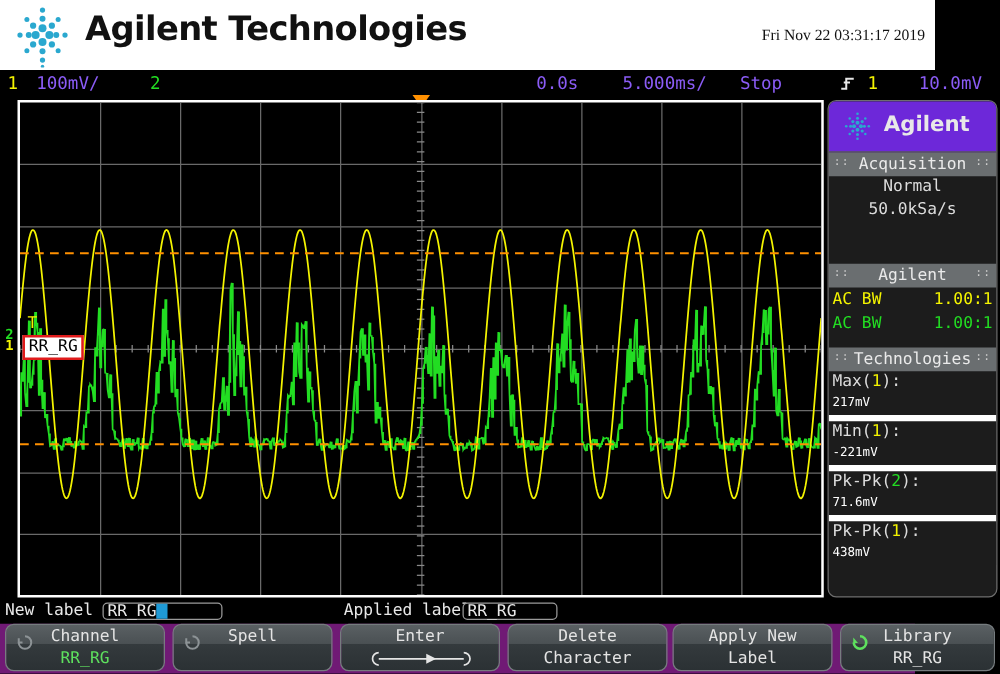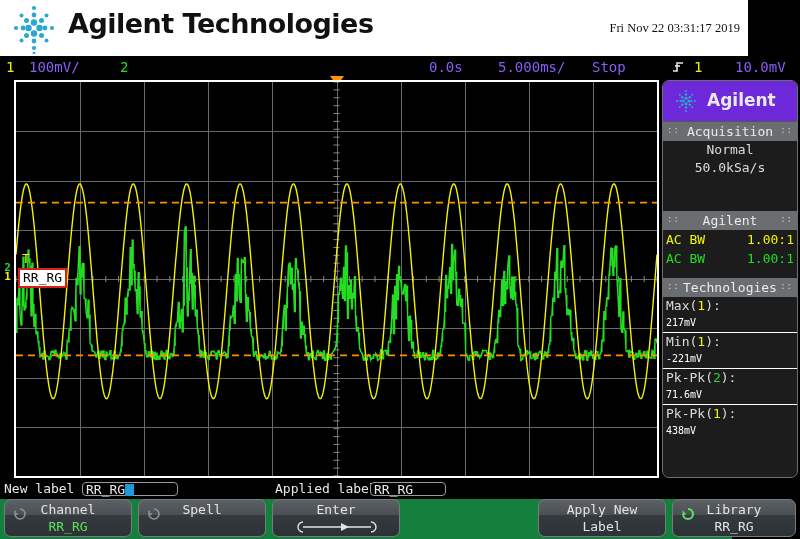--- a/index.html
+++ b/index.html
@@ -58,39 +58,39 @@
   .sect-hdr{height:19px;background:#6a6e70;color:#eaeaea;font-size:13px;line-height:19px;
             text-align:center;position:relative;}
   .sect-hdr .dots{position:absolute;top:4px;color:#cfcfcf;font-size:9px;line-height:9px;letter-spacing:1px;}
   .sect-hdr .dots.l{left:4px;}
   .sect-hdr .dots.r{right:4px;}
   .sect-body{background:#1c1c1c;color:#dcdcdc;font-size:13px;}
   .ctr{text-align:center;line-height:18px;}
   .chrow{display:flex;justify-content:space-between;padding:0 3px;line-height:19px;font-size:13px;}
   .chrow.c1{color:#f4f400;}
   .chrow.c2{color:#22dd22;}
-  .mrow{border-top:1px solid #ffffff;padding:0 3px 1px 3px;}
+  .mrow{border-top:5px solid #ffffff;padding:0 3px 1px 3px;}
   .mrow:first-child{border-top:none;}
   .mlabel{color:#dcdcdc;font-size:13px;line-height:17px;}
   .mlabel .n1{color:#f4f400;}
   .mlabel .n2{color:#22dd22;}
   .mval{color:#ffffff;font-size:10px;line-height:17px;}
   .gap{height:10px;}
   .spacer{height:34px;}
 
   
   .entryrow{position:absolute;left:0;top:480px;width:800px;height:18px;background:#000;}
   .entry-lbl{position:absolute;color:#e8e8e8;font-size:13px;line-height:18px;}
   .entry-box{position:absolute;top:2px;height:14px;border:1px solid #9a9a9a;border-radius:4px;
              background:#000;color:#e8e8e8;font-size:13px;line-height:14px;padding:0 3px;
              white-space:pre;box-sizing:border-box;}
   .caret{display:inline-block;width:9px;height:12px;background:#1f9ad6;vertical-align:-2px;}
 
   
-  .keys{position:absolute;left:0;top:499px;width:732px;height:40px;background:#15803d;}
+  .keys{position:absolute;left:0;top:499px;width:732px;height:40px;background:#701a75;}
   .key{position:absolute;top:0;height:38px;border-radius:7px;
        background:linear-gradient(180deg,#5a6063 0%,#4a5053 42%,#343a3d 43%,#2b3134 100%);
        border:1px solid #767c7f;box-sizing:border-box;}
   .key .k1{position:absolute;left:0;right:0;top:2px;text-align:center;color:#e4e4e4;font-size:13px;line-height:16px;}
   .key .k2{position:absolute;left:0;right:0;top:19px;text-align:center;font-size:13px;line-height:16px;color:#e4e4e4;}
   .key .k2.green{color:#5ee05e;}
   .key .rot{position:absolute;left:7px;top:6px;width:16px;height:16px;}
   .key .arrowbar{position:absolute;left:24px;right:24px;top:21px;height:12px;}
 </style>
 </head>
@@ -398,20 +398,24 @@
 
     <div class="key" style="left:138px;width:128px;">
       <svg class="rot" viewBox="0 0 16 16">
         <path d="M3 8a5 5 0 1 0 5-5" stroke="#8d9396" stroke-width="1.6" fill="none"></path>
         <path d="M3 4.5 L3 8 L6 8" stroke="#8d9396" stroke-width="1.6" fill="none"></path>
       </svg>
       <div class="k1">Spell</div>
       <div class="k2"></div>
     </div>
 
+    <div class="key" style="left:406px;width:128px;">
+      <div class="k1">Delete</div>
+      <div class="k2">Character</div>
+    </div>
 
     <div class="key" style="left:538px;width:128px;padding-left:24px;">
       <div class="k1">Apply New</div>
       <div class="k2">Label</div>
     </div>
 
     <div class="key" style="left:672px;width:124px;">
       <svg class="rot" viewBox="0 0 16 16">
         <path d="M3 8a5 5 0 1 0 5-5" stroke="#5ee05e" stroke-width="2.1" fill="none"></path>
         <path d="M2.6 4 L2.6 8.4 L6.4 8.4 Z" fill="#5ee05e"></path>

